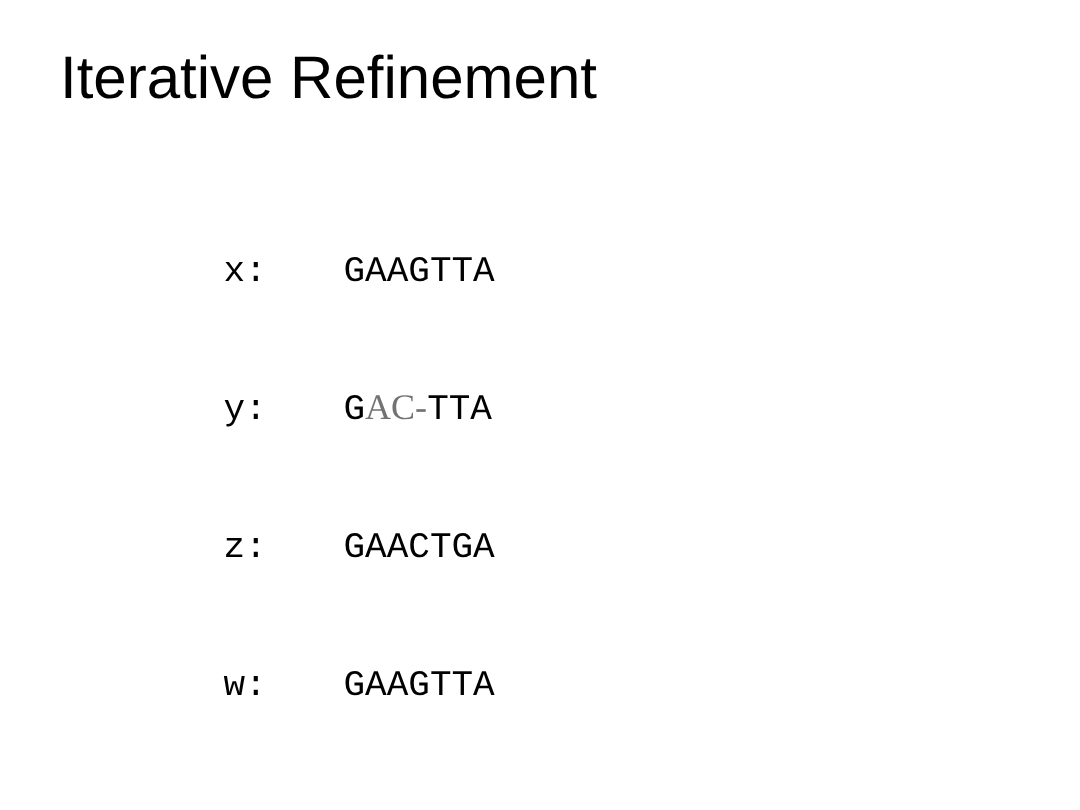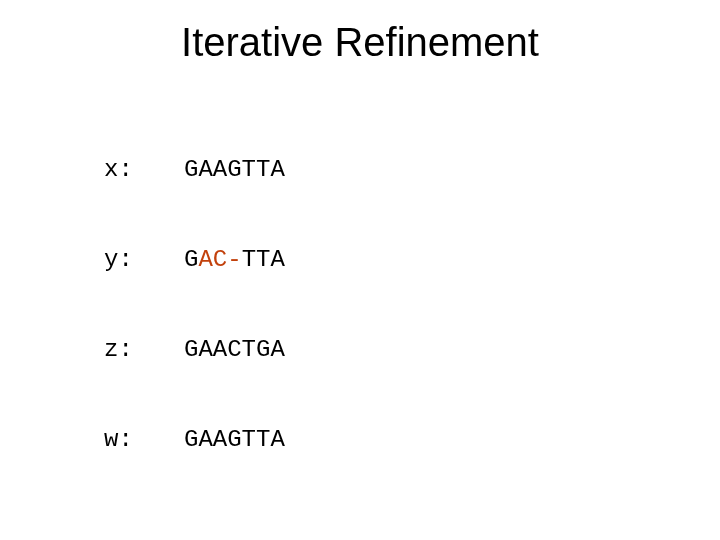--- a/index.html
+++ b/index.html
@@ -13,40 +13,41 @@
   }
   .slide {
     position: relative;
     width: 720px;
     height: 540px;
     box-sizing: border-box;
     padding: 20px 40px 20px 40px;
   }
   .title {
     font-size: 40px;
-    text-align: center;
+    text-align: left;
+    margin-top: 10px;
     margin-bottom: 30px;
   }
   .body-text {
     font-size: 26px;
     margin-bottom: 10px;
   }
   .align-block {
-    margin-left: 64px;
+    margin-left: 109px;
     font-family: "Courier New", Courier, monospace;
     font-size: 24px;
     line-height: 1.25;
     margin-bottom: 28px;
     white-space: pre;
   }
   .row { display: block; }
   .label { display: inline-block; width: 80px; }
   .seq { display: inline-block; }
   .seq span { letter-spacing: 0; }
-  .red { color: #c2410c; }
+  .red { color: #737373; font-family: Liberation Serif, serif; }
 </style>
 </head>
 <body>
 <div class="slide">
 
 <div class="title">Iterative Refinement</div>
 
 
 <div class="align-block">
   <span class="row"><span class="label">x:</span><span class="seq"><span>GAAGTTA</span><span class="red"></span><span></span></span></span>

